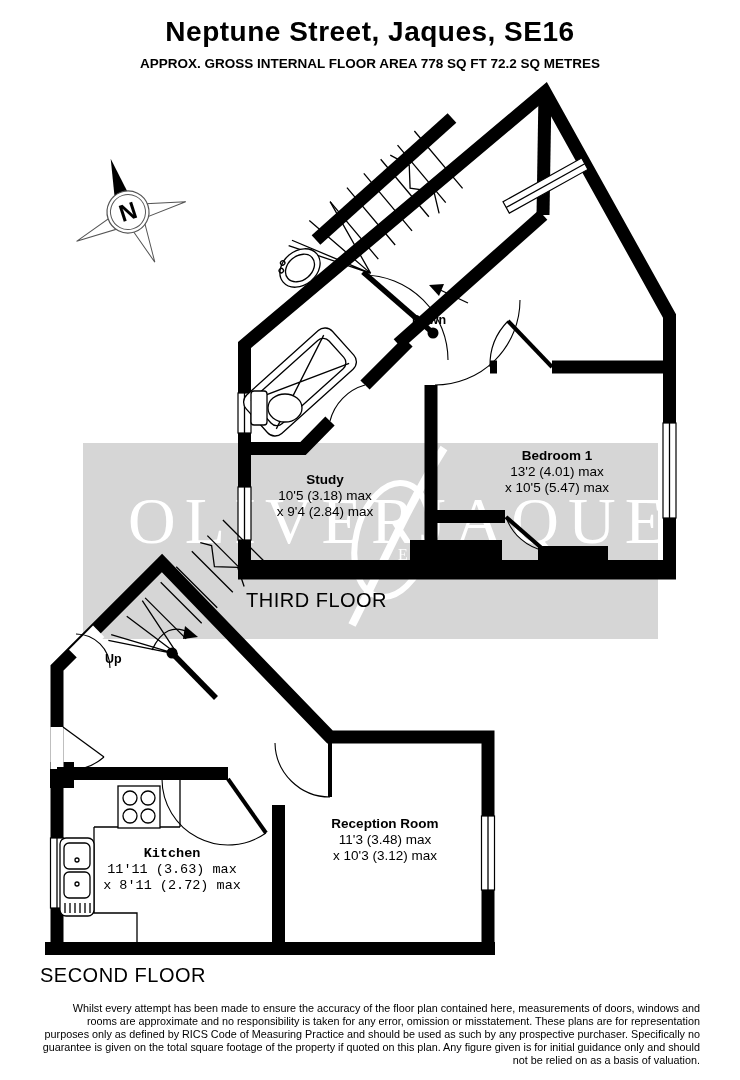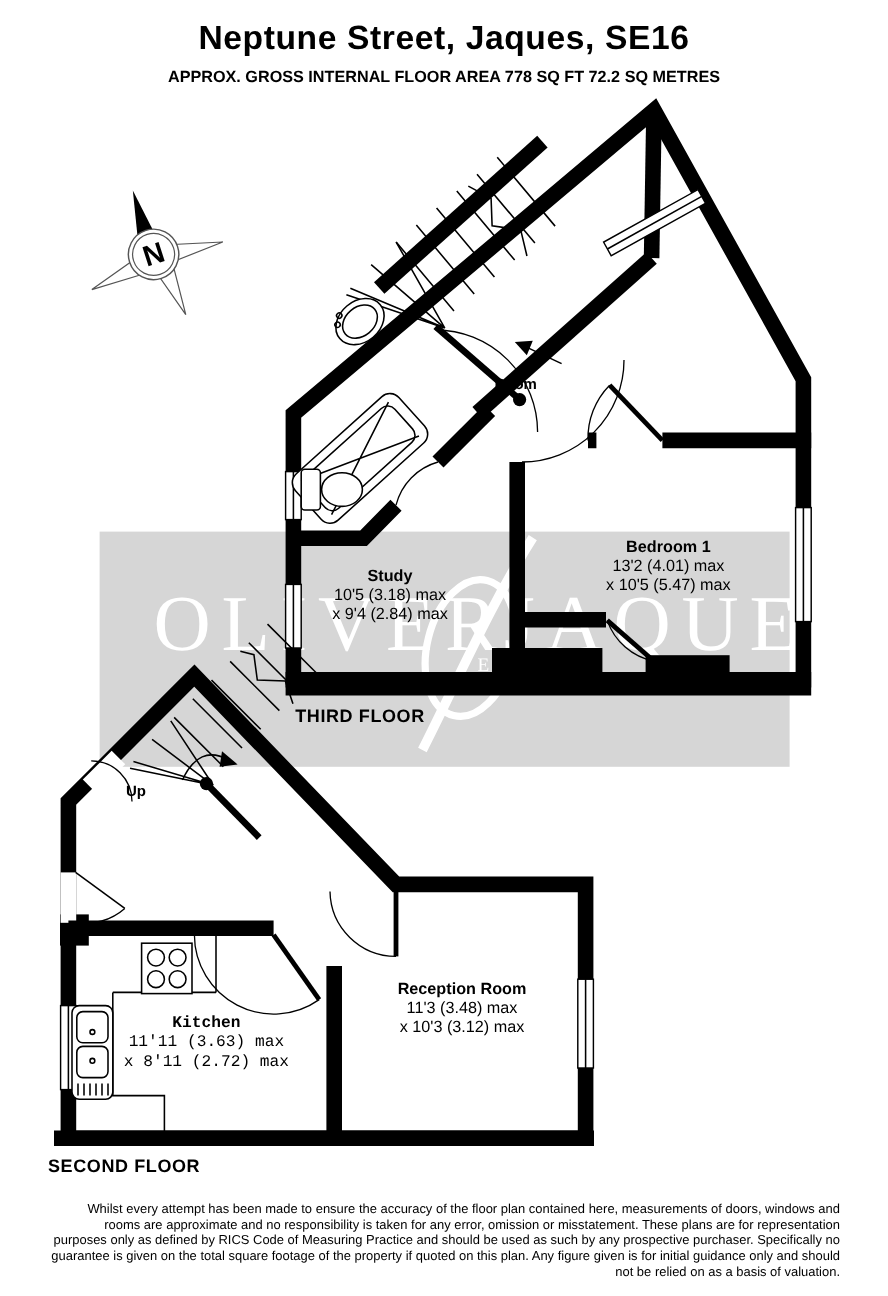--- a/index.html
+++ b/index.html
@@ -4,21 +4,21 @@
 <style>
   html,body{margin:0;padding:0;background:#fff;}
   #page{position:relative;width:740px;height:1080px;background:#fff;overflow:hidden;
         font-family:"Liberation Sans", sans-serif;color:#000;}
   .abs{position:absolute;}
   .ctr{text-align:center;}
   #title{left:0;top:16px;width:740px;font-size:28px;font-weight:bold;letter-spacing:.5px;}
   #subtitle{left:0;top:56px;width:740px;font-size:13.5px;font-weight:bold;}
   .roomlabel{font-size:13.5px;line-height:16px;text-align:center;}
   .roomlabel .rn{font-weight:bold;}
-  .floorlabel{font-size:15px;font-weight:bold;letter-spacing:.5px;}
+  .floorlabel{font-size:20px;font-weight:normal;letter-spacing:.5px;}
   .stairlabel{font-size:12.5px;font-weight:bold;}
   #wmband{left:83px;top:443px;width:575px;height:196px;}
   .wmtext{color:#fff;font-family:"Liberation Serif", serif;}
   #wm-left{left:128px;top:488px;font-size:66px;letter-spacing:9px;line-height:66px;}
   #wm-right{left:420px;top:488px;font-size:66px;letter-spacing:9px;line-height:66px;}
   #wm-est{left:398px;top:546px;font-size:16px;letter-spacing:2.5px;}
   #disclaimer{left:40px;top:1002px;width:660px;font-size:10.8px;line-height:13px;text-align:right;}
   #copyline{left:0;top:1058px;width:740px;font-size:13px;font-weight:bold;text-align:center;}
   #copyline span{margin:0 9px;}
   svg{position:absolute;left:0;top:0;}
@@ -202,21 +202,21 @@
     <div>13'2 (4.01) max</div>
     <div>x 10'5 (5.47) max</div>
   </div>
 
   <div class="abs roomlabel" style="left:245px;top:472px;width:160px;">
     <div class="rn">Study</div>
     <div>10'5 (3.18) max</div>
     <div>x 9'4 (2.84) max</div>
   </div>
 
-  <div class="abs stairlabel" style="left:412px;top:313px;width:80px;">Room</div>
+  <div class="abs stairlabel" style="left:412px;top:313px;width:80px;">Down</div>
   <div class="abs floorlabel" style="left:246px;top:589px;">THIRD FLOOR</div>
 
   <div class="abs roomlabel" style="left:92px;top:846px;width:160px;font-family:Liberation Mono, monospace;">
     <div class="rn">Kitchen</div>
     <div>11'11 (3.63) max</div>
     <div>x 8'11 (2.72) max</div>
   </div>
 
   <div class="abs roomlabel" style="left:305px;top:816px;width:160px;">
     <div class="rn">Reception Room</div>

